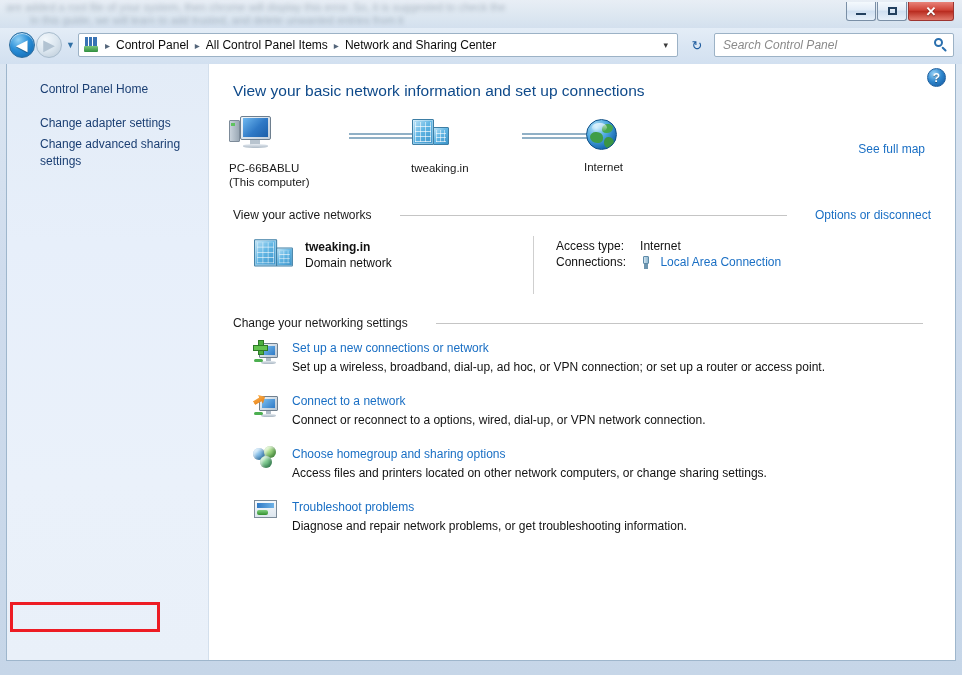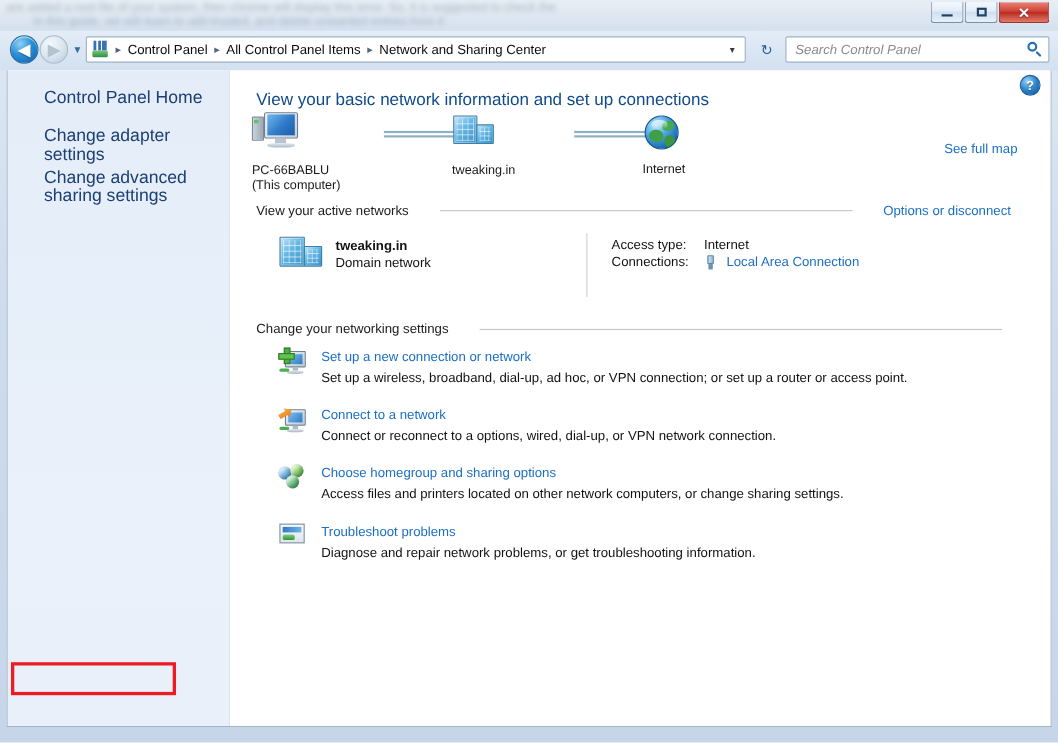--- a/index.html
+++ b/index.html
@@ -137,21 +137,21 @@
     overflow: hidden;
   }
   #sidebar {
     width: 202px; flex: 0 0 202px;
     background: linear-gradient(180deg,#e3ecf7 0%,#e7effa 30%,#eaf1fa 70%,#e9f0f9 100%);
     border-right: 1px solid #d3dfec;
     position: relative;
     padding-top: 15px;
   }
   .side-link {
-    display: block; font-size: 16px; color: #1b3f73;
+    display: block; font-size: 12px; color: #1b3f73;
     padding: 2px 10px 2px 33px; line-height: 17px; cursor: pointer;
   }
   .side-gap { height: 13px; }
   #see-also {
     position: absolute; left: 0; bottom: 16px; width: 100%;
   }
   .side-label {
     font-size: 11.5px; color: #6c7580; padding: 0 10px 3px 33px;
   }
   #red-box {
@@ -173,40 +173,40 @@
     background: radial-gradient(circle at 35% 28%, #9ad3f7 0%, #2e86cd 48%, #11549c 100%);
     border: 1px solid #1f5f9e;
     display:flex; align-items:center; justify-content:center;
     cursor: pointer;
   }
   #help-btn span { color:#fff; font-size: 12px; font-weight: bold; line-height:1;
     text-shadow: 0 1px 1px rgba(0,0,0,.4); }
 
   .page-title {
     font-size: 15.5px; color: #0f4a8a; font-weight: normal;
-    padding-left: 24px; margin-bottom: 0;
+    padding-left: 24px; margin-bottom: 14px;
   }
 
   
   #netmap { position: relative; height: 78px; }
   .node { position: absolute; text-align: left; width: 130px; }
   .node .nlabel { font-size: 11.5px; color: #1a1a1a; line-height: 14px; margin-top: 3px;}
   .node .nsub { font-size: 11.5px; color: #1a1a1a; line-height: 14px; }
   .link-line { position: absolute; width: 80px; height: 6px; }
   .link-line i { display:block; height:2px; background:#90b0c6; }
   .link-line i + i { margin-top: 2px; }
   #see-full-map {
     position: absolute; right: 30px; top: 28px;
     font-size: 12px; color: #1a6fc4; cursor: pointer;
   }
 
   
   .section-head {
-    display: flex; align-items: center; margin: 6px 0 0 0;
-    padding: 0 36px 0 24px;
+    display: flex; align-items: center; margin: 16px 0 0 0;
+    padding: 0 24px 0 24px;
     gap: 20px;
   }
   .section-head .stitle { font-size: 12px; color: #1a1a1a; white-space: nowrap; }
   .section-head .rule { flex: 1; height: 1px; background: #c5c5c5; margin: 0 8px; }
   .section-head .saction { font-size: 12px; color: #1a6fc4; cursor: pointer; white-space: nowrap; }
 
   
   #active-net {
     display: flex; padding: 14px 24px 0 24px; position: relative;
   }
@@ -490,21 +490,21 @@
 
         <div class="setting-row">
           <div class="setting-icon">
             <span class="mini-mon"></span>
               <span class="mini-stand"></span>
               <span class="mini-foot"></span>
             <span class="mini-cord"></span>
               <span class="badge-plus"></span>
           </div>
           <div class="setting-text">
-            <div class="setting-title">Set up a new connection or network</div>
+            <div class="setting-title">Set up a new connections or network</div>
             <div class="setting-desc">Set up a wireless, broadband, dial-up, ad hoc, or VPN connection; or set up a router or access point.</div>
           </div>
         </div>
 
         <div class="setting-row">
           <div class="setting-icon">
             <span class="mini-mon"></span>
               <span class="mini-stand"></span>
               <span class="mini-foot"></span>
             <span class="mini-cord"></span>

